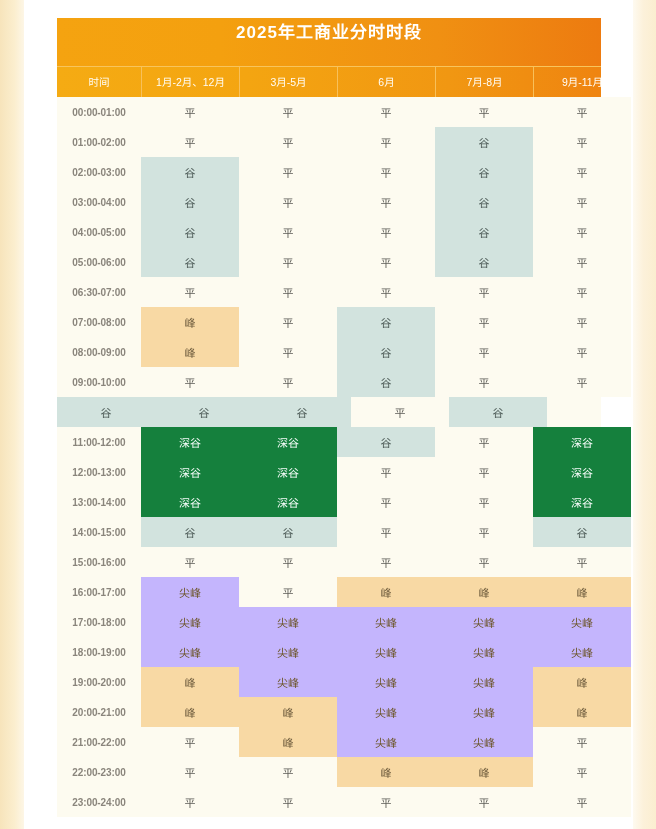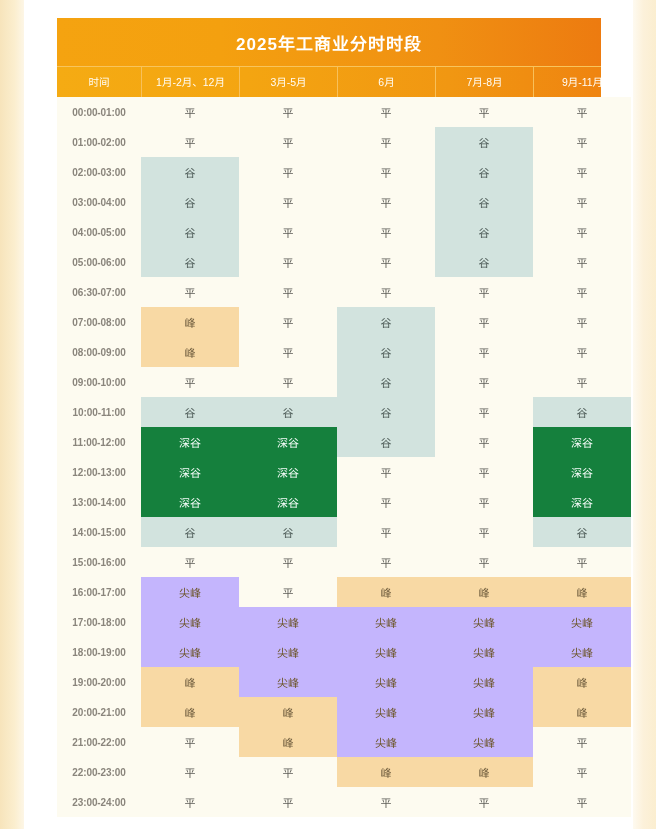--- a/index.html
+++ b/index.html
@@ -43,21 +43,20 @@
     top: 18px;
     width: 544px;
     z-index: 2;
   }
 
   
   #title-bar {
     height: 48px;
     background: linear-gradient(to right, #f5a310 0%, #f4a00f 30%, #f09012 70%, #ed7b10 100%);
     display: flex;
-    align-items: center;
     justify-content: center;
   }
   #title-text {
     color: #ffffff;
     font-size: 17px;
     font-weight: bold;
     letter-spacing: 1px;
   }
 
   
@@ -216,21 +215,20 @@
       </div>
       <div class="row">
         <div class="cell time-col">09:00-10:00</div>
         <div class="cell lv-ping">平</div>
         <div class="cell lv-ping">平</div>
         <div class="cell lv-gu">谷</div>
         <div class="cell lv-ping">平</div>
         <div class="cell lv-ping">平</div>
       </div>
       <div class="row">
-        <div class="cell time-col">10:00-11:00</div>
         <div class="cell lv-gu">谷</div>
         <div class="cell lv-gu">谷</div>
         <div class="cell lv-gu">谷</div>
         <div class="cell lv-ping">平</div>
         <div class="cell lv-gu">谷</div>
       </div>
       <div class="row">
         <div class="cell time-col">11:00-12:00</div>
         <div class="cell lv-shengu">深谷</div>
         <div class="cell lv-shengu">深谷</div>

